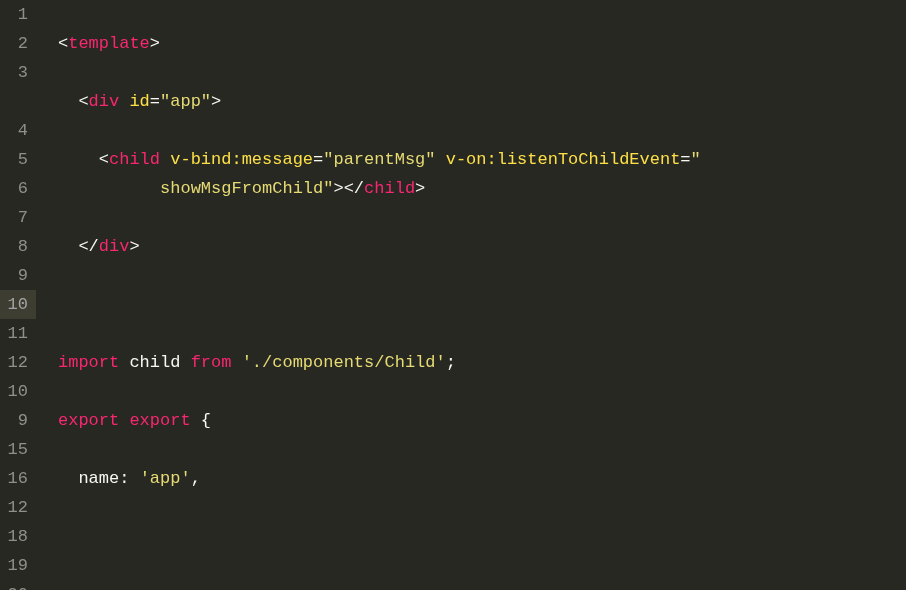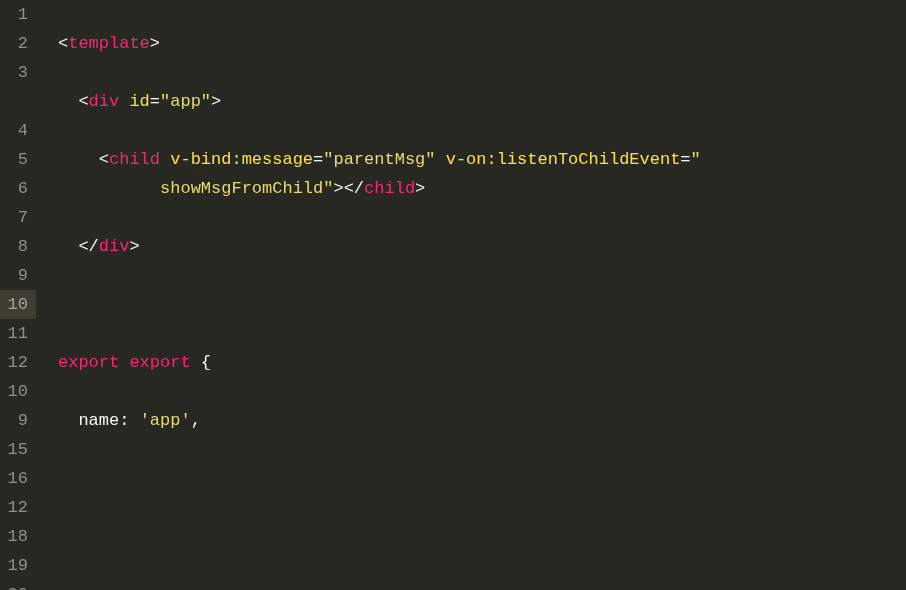--- a/index.html
+++ b/index.html
@@ -68,20 +68,21 @@
       <div class="ln">20</div>
     </div>
 
   <div class="code">
 <div class="row"><span class="angle">&lt;</span><span class="tag">template</span><span class="angle">&gt;</span></div>
 <div class="row">  <span class="angle">&lt;</span><span class="tag">div</span> <span class="attr">id</span><span class="punct">=</span><span class="string"><span>"</span><span>app</span><span>"</span></span><span class="angle">&gt;</span></div>
 <div class="row" style="height:58px; white-space:pre-wrap;">    <span class="angle">&lt;</span><span class="tag">child</span> <span class="attr">v-bind:message</span><span class="punct">=</span><span class="string"><span>"</span><span>parentMsg</span><span>"</span></span> <span class="attr">v-on:listenToChildEvent</span><span class="punct">=</span><span class="string"><span>"</span><span>
           showMsgFromChild</span><span>"</span></span><span class="angle">&gt;</span><span class="angle">&lt;/</span><span class="tag">child</span><span class="angle">&gt;</span></div>
 <div class="row">  <span class="angle">&lt;/</span><span class="tag">div</span><span class="angle">&gt;</span></div>
 <div class="row"></div>
+<div class="row"><span class="keyword">import</span> <span class="name">child</span> <span class="keyword">from</span> <span class="string">'./components/Child'</span><span class="punct">;</span></div>
 <div class="row"><span class="keyword">export</span> <span class="keyword">export</span> <span class="punct">{</span></div>
 <div class="row">  <span class="name">name</span><span class="punct">:</span> <span class="string">'app'</span><span class="punct">,</span></div>
 
 
 
 
 
 
 
 

